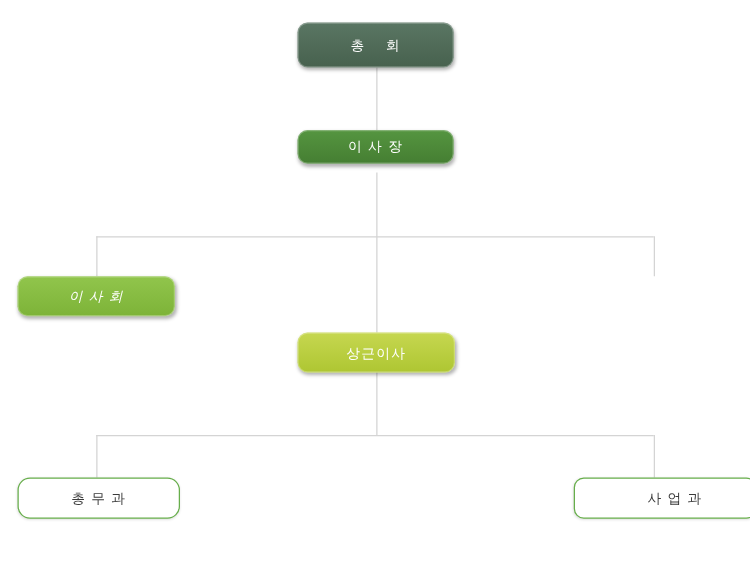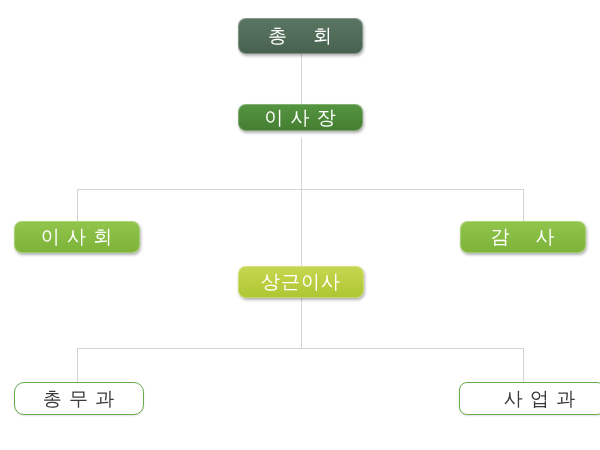--- a/index.html
+++ b/index.html
@@ -12,31 +12,31 @@
   
   .line{position:absolute;background:#d4d4d4;}
   .line.v{width:1px;}
   .line.h{height:1px;}
 
   
   .node{
     position:absolute;
     display:flex;align-items:center;justify-content:center;
     border-radius:8px;
-    font-size:19px;
+    font-size:11px;
     color:#ffffff;
     white-space:pre;
     box-shadow:1px 2px 3px rgba(0,0,0,0.30), inset 0 0 0 1px rgba(255,255,255,0.28);
     text-align:right;
   }
   .node .lbl{white-space:pre;letter-spacing:1px;}
 
   .lvl1{ background:linear-gradient(180deg,#5a7663 0%,#47614e 100%); }
   .lvl2{ background:linear-gradient(180deg,#559540 0%,#457e32 100%); }
-  .lvl3{ background:linear-gradient(180deg,#91c54c 0%,#7db338 100%); }
+  .lvl3{ background:linear-gradient(180deg,#91c54c 0%,#7db338 100%);font-style:italic; }
   .lvl3c{ background:linear-gradient(180deg,#c6d750 0%,#aec632 100%); }
   .lvl4{
     background:#ffffff;
     border:1.5px solid #67ae4b;
     color:#3a3a3a;
     box-shadow:0 1px 2px rgba(0,0,0,0.12);
   }
 
   
   #n-assembly {left:238px;top:18px; width:125px;height:36px;}
@@ -77,23 +77,20 @@
   </div>
 
   <div class="node lvl2" id="n-chairman">
     <span class="lbl">이 사 장</span>
   </div>
 
   <div class="node lvl3" id="n-board">
     <span class="lbl">이 사 회</span>
   </div>
 
-  <div class="node lvl3" id="n-auditor">
-    <span class="lbl">감    사</span>
-  </div>
 
   <div class="node lvl3c" id="n-execdir">
     <span class="lbl">상근이사</span>
   </div>
 
   <div class="node lvl4" id="n-genaff">
     <span class="lbl">총 무 과</span>
   </div>
 
   <div class="node lvl4" id="n-business">

